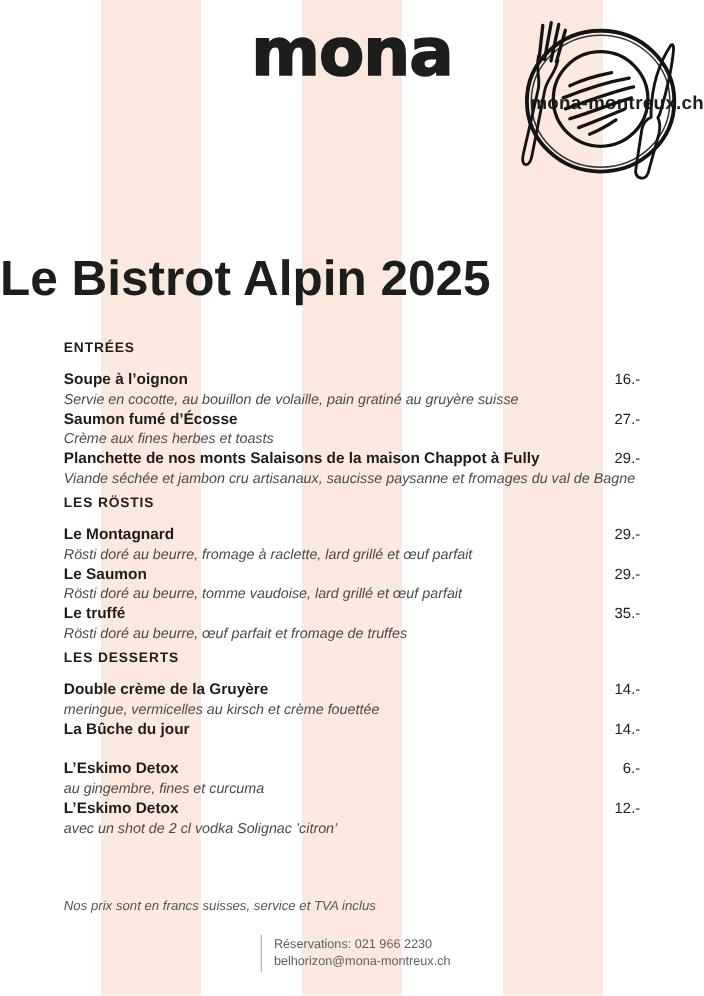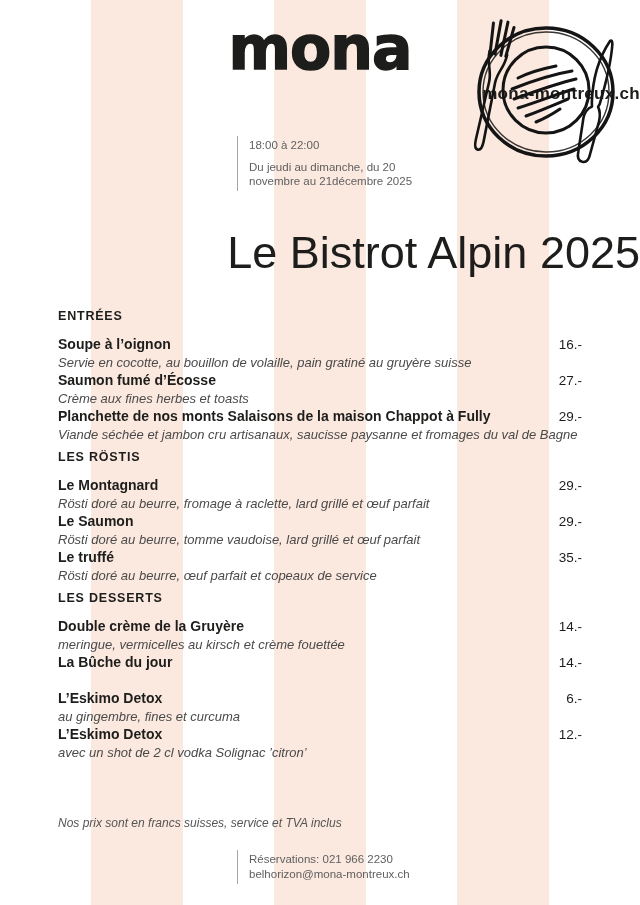--- a/index.html
+++ b/index.html
@@ -44,22 +44,22 @@
     position: absolute; left: 237px; top: 136px;
     border-left: 1px solid #a6a6a6;
     padding: 2px 0 2px 11px;
     color: #5f5f5f;
     font-size: 11.5px; line-height: 14.5px;
   }
   .hours-time { margin-bottom: 7px; }
   
   .title {
     position: absolute; top: 228px; left: 0; width: 100%;
-    text-align: right;
-    font-size: 45px; line-height: 50px; font-weight: normal;
+    text-align: left;
+    font-size: 45px; line-height: 50px; font-weight: bold;
     color: #1d1d1b;
   }
   
   .menu { position: absolute; top: 308px; left: 58px; right: 58px; }
   .section-header {
     font-size: 12.5px; font-weight: bold;
     letter-spacing: 0.8px;
     color: #1d1d1b;
     line-height: 16px;
     margin: 6px 0 11px 0;
@@ -124,27 +124,20 @@
         <path class="ink" stroke-width="3" d="M47 12 L45 42"></path>
         <path class="ink" stroke-width="2.6" d="M28 40 C28 54 34 58 34 70 L33 130 Q33 139 37 139 Q41 139 41 130 L40 70 C40 58 46 54 46 40"></path>
       </g>
 
       <g transform="rotate(12 146 100)">
         <path class="ink" stroke-width="2.6" d="M143 28 C135 48 134 70 138 92 L139 96 Q133 100 133 109 L135 143 Q135 152 141 152 Q147 152 147 143 L149 109 Q149 100 145 95 L146 92 C148 68 148 46 146 31 Q145 26 143 28 Z"></path>
       </g>
     </svg>
   </div>
 
-  <div class="hours">
-    <div class="hours-time">18:00 à 22:00</div>
-    <div class="hours-days">
-      <div>Du jeudi au dimanche, du 20</div>
-      <div>novembre au 21décembre 2025</div>
-    </div>
-  </div>
 
   <div class="title">Le Bistrot Alpin 2025</div>
 
   <div class="menu">
       <div class="menu-section">
     <div class="section-header">ENTRÉES</div>
     <div class="section-items">
   <div class="item">
     <div class="item-top">
       <span class="item-name">Soupe à l’oignon</span>
@@ -187,21 +180,21 @@
       <span class="item-price">29.-</span>
     </div>
     <div class="item-desc">Rösti doré au beurre, tomme vaudoise, lard grillé et œuf parfait</div>
   </div>
 
   <div class="item">
     <div class="item-top">
       <span class="item-name">Le truffé</span>
       <span class="item-price">35.-</span>
     </div>
-    <div class="item-desc">Rösti doré au beurre, œuf parfait et copeaux de service</div>
+    <div class="item-desc">Rösti doré au beurre, œuf parfait et fromage de truffes</div>
   </div>
 </div>
   </div>
       <div class="menu-section">
     <div class="section-header">LES DESSERTS</div>
     <div class="section-items">
   <div class="item">
     <div class="item-top">
       <span class="item-name">Double crème de la Gruyère</span>
       <span class="item-price">14.-</span>

